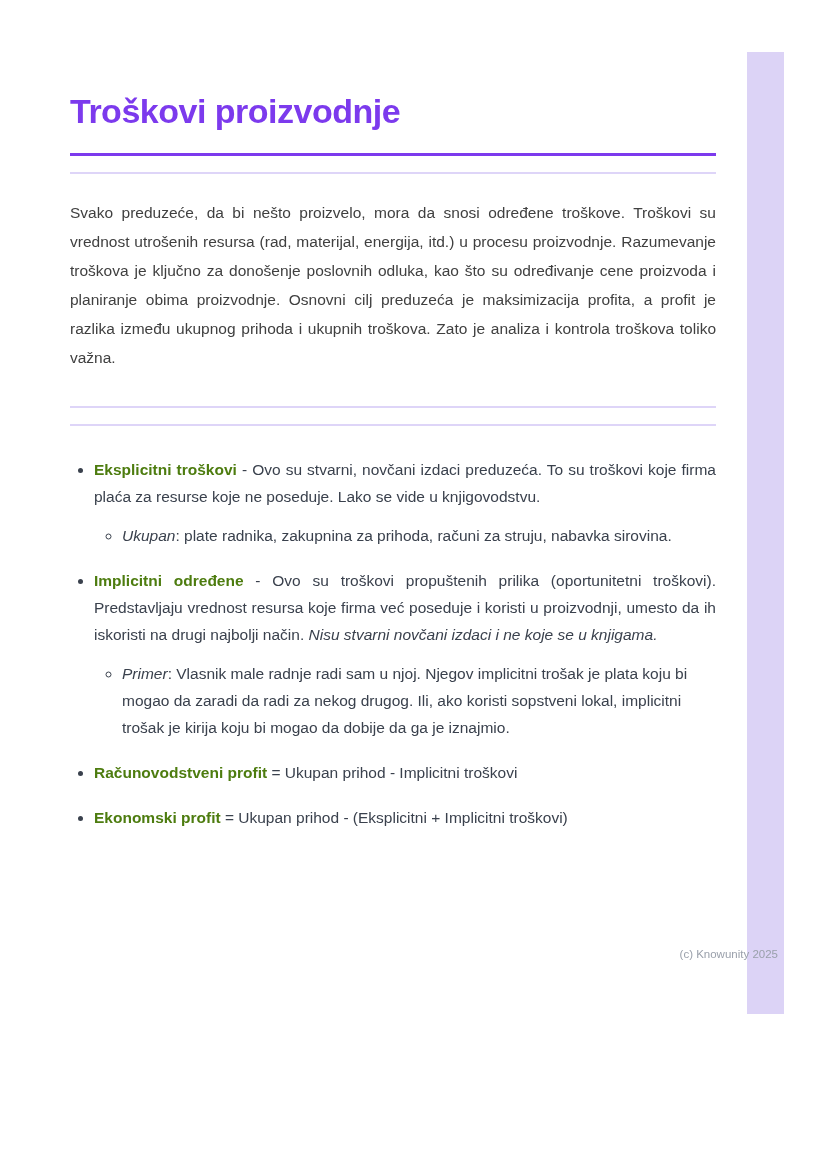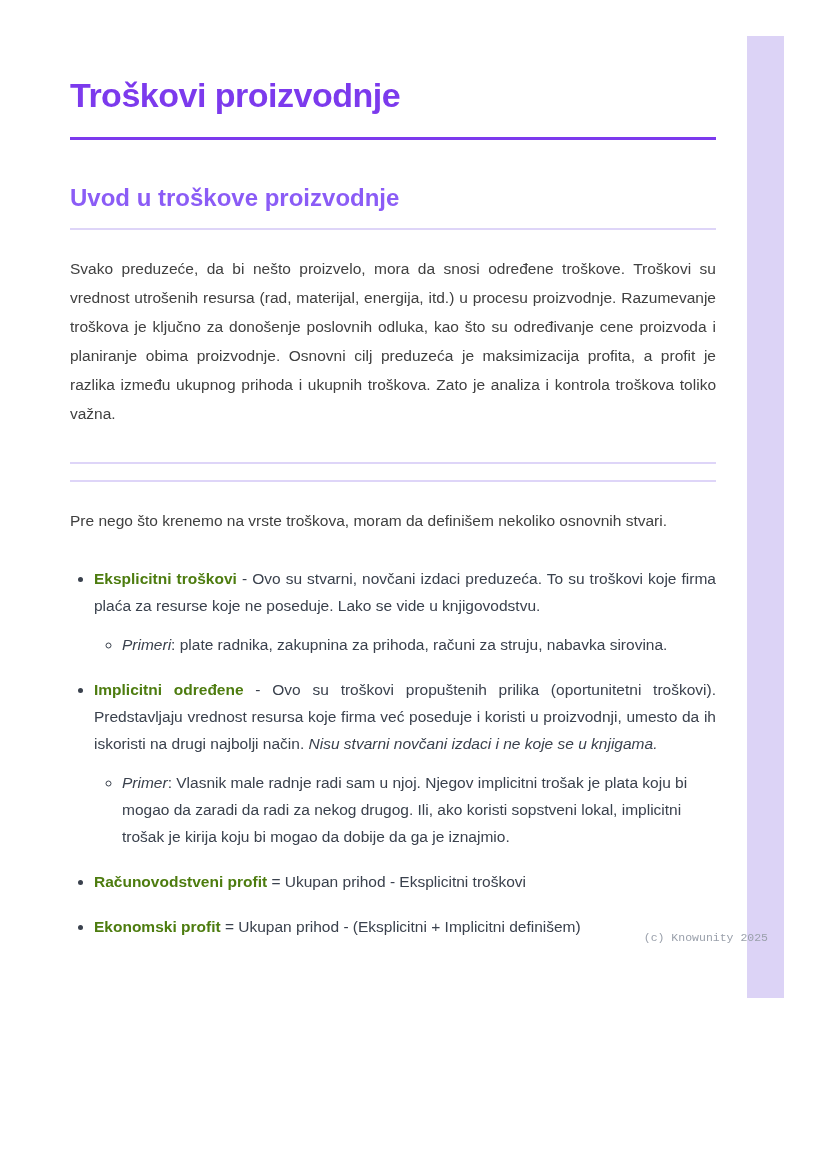--- a/index.html
+++ b/index.html
@@ -5,20 +5,21 @@
   * { box-sizing: border-box; }
   html, body { margin: 0; padding: 0; background: #ffffff; }
   body { font-family: "Liberation Sans", sans-serif; }
 
   .page {
     position: relative;
     width: 828px;
     height: 998px;
     background: #ffffff;
     overflow: hidden;
+    margin-top: 16px;
   }
 
   .side-strip {
     position: absolute;
     top: 36px;
     right: 44px;
     width: 37px;
     height: 1135px;
     background: #dcd3f6;
     z-index: 1;
@@ -96,73 +97,70 @@
     line-height: 27px;
     color: #3a414d;
     text-align: left;
   }
 
   .b { font-weight: 700; color: #4d7c0f; }
   .i { font-style: italic; }
 
   .footer-credit {
     position: absolute;
-    right: 60px;
+    right: 50px;
     bottom: 54px;
     font-size: 11.5px;
     color: #9aa0ab;
     z-index: 3;
-    font-family: Liberation Mono, monospace;
   }
 </style>
 </head>
 <body>
 
 <div class="page">
 
   <div class="side-strip"></div>
 
   <div class="content">
 
     <h1 class="doc-title">Troškovi proizvodnje</h1>
     <div class="title-rule"></div>
 
-    <h2 class="section-heading">Uvod u troškove proizvodnje</h2>
     <div class="light-rule"></div>
 
     <p class="body-text">Svako preduzeće, da bi nešto proizvelo, mora da snosi određene troškove. Troškovi su vrednost utrošenih resursa (rad, materijal, energija, itd.) u procesu proizvodnje. Razumevanje troškova je ključno za donošenje poslovnih odluka, kao što su određivanje cene proizvoda i planiranje obima proizvodnje. Osnovni cilj preduzeća je maksimizacija profita, a profit je razlika između ukupnog prihoda i ukupnih troškova. Zato je analiza i kontrola troškova toliko važna.</p>
 
     <div class="section-divider"></div>
 
     <div class="light-rule"></div>
 
-    <p class="body-text">Pre nego što krenemo na vrste troškova, moram da definišem nekoliko osnovnih stvari.</p>
 
     <ul class="term-list">
 
       <li>
         <span class="b">Eksplicitni troškovi</span><span> - Ovo su stvarni, novčani izdaci preduzeća. To su troškovi koje firma plaća za resurse koje ne poseduje. Lako se vide u knjigovodstvu.</span>
         <ul class="sub-list">
-          <li><span class="i">Primeri</span><span>: plate radnika, zakupnina za prihoda, računi za struju, nabavka sirovina.</span></li>
+          <li><span class="i">Ukupan</span><span>: plate radnika, zakupnina za prihoda, računi za struju, nabavka sirovina.</span></li>
         </ul>
       </li>
 
       <li>
         <span class="b">Implicitni određene</span><span> - Ovo su troškovi propuštenih prilika (oportunitetni troškovi). Predstavljaju vrednost resursa koje firma već poseduje i koristi u proizvodnji, umesto da ih iskoristi na drugi najbolji način. </span><span class="i">Nisu stvarni novčani izdaci i ne koje se u knjigama.</span>
         <ul class="sub-list">
           <li><span class="i">Primer</span><span>: Vlasnik male radnje radi sam u njoj. Njegov implicitni trošak je plata koju bi mogao da zaradi da radi za nekog drugog. Ili, ako koristi sopstveni lokal, implicitni trošak je kirija koju bi mogao da dobije da ga je iznajmio.</span></li>
         </ul>
       </li>
 
       <li>
-        <span class="b">Računovodstveni profit</span><span> = Ukupan prihod - Eksplicitni troškovi</span>
+        <span class="b">Računovodstveni profit</span><span> = Ukupan prihod - Implicitni troškovi</span>
       </li>
 
       <li>
-        <span class="b">Ekonomski profit</span><span> = Ukupan prihod - (Eksplicitni + Implicitni definišem)</span>
+        <span class="b">Ekonomski profit</span><span> = Ukupan prihod - (Eksplicitni + Implicitni troškovi)</span>
       </li>
 
     </ul>
 
   </div>
 
   <div class="footer-credit">(c) Knowunity 2025</div>
 
 </div>
 

